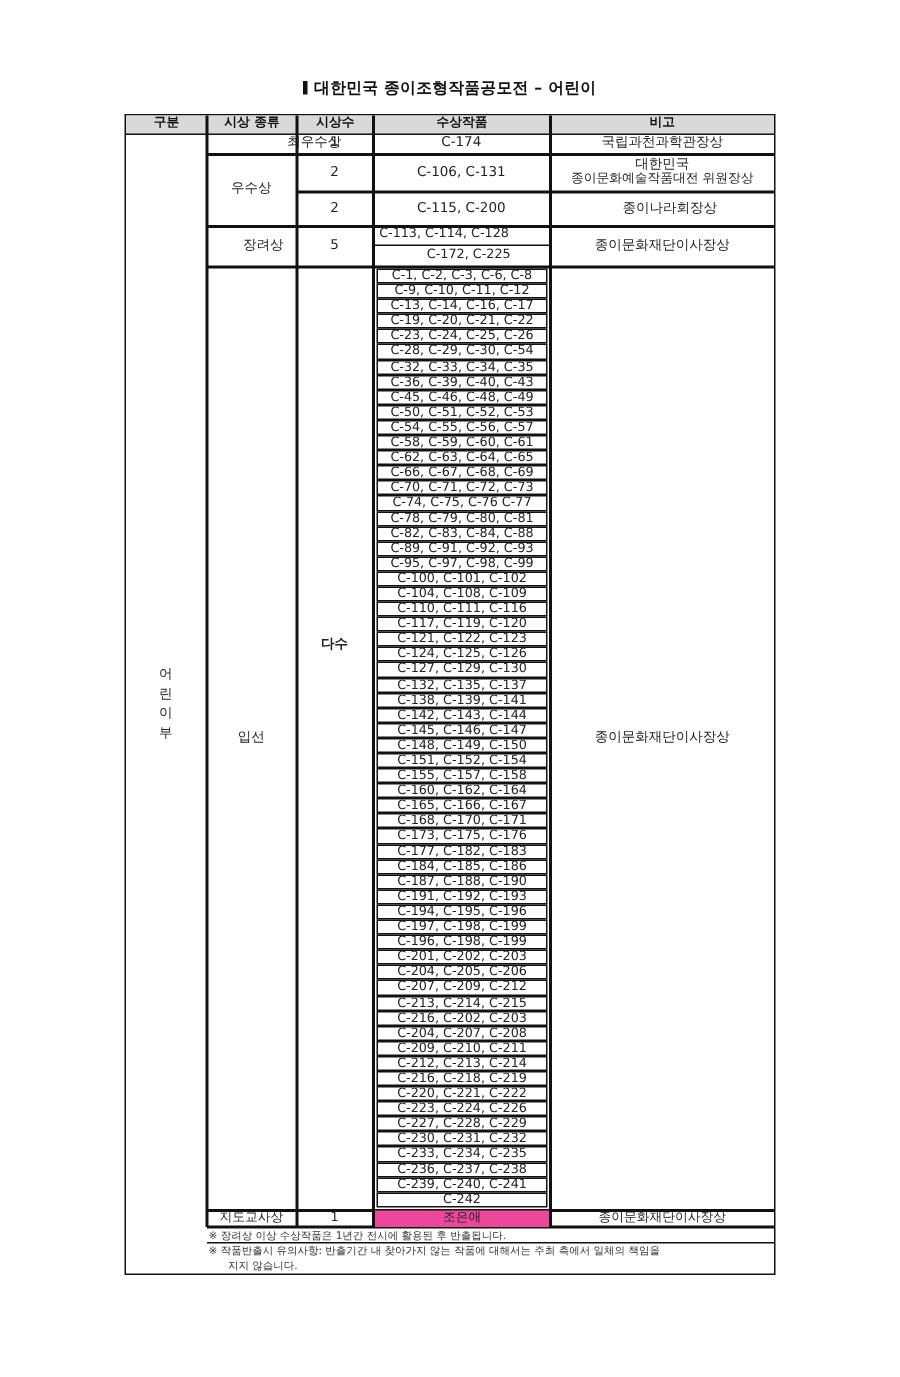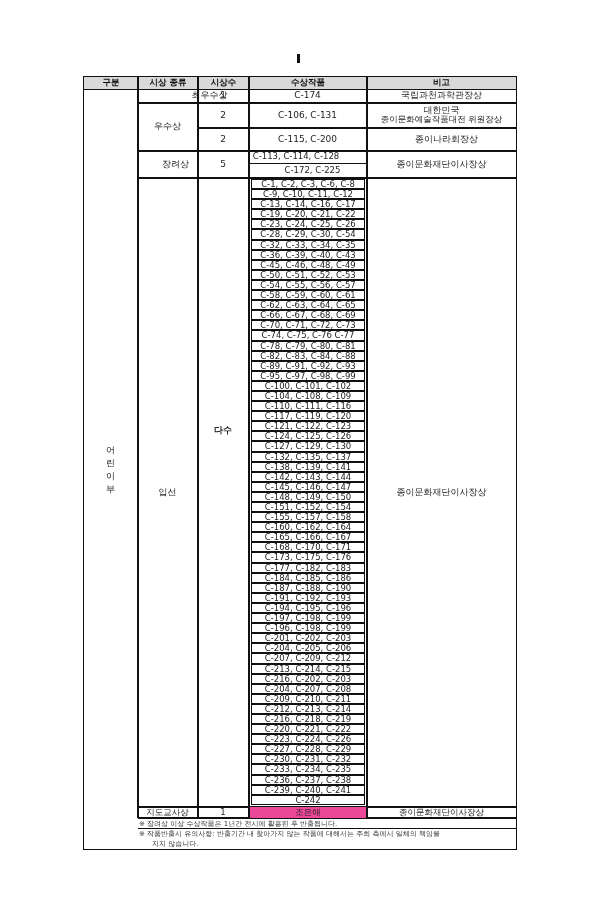--- a/index.html
+++ b/index.html
@@ -18,21 +18,21 @@
   .list { position:absolute; left:249px; top:179px; width:118px; }
   .list .row { height:10.1px; box-sizing:border-box; border:1px solid #111; border-top:0.5px solid #111; margin:0 2px;
                font-size:8.5px; line-height:9px; text-align:center; white-space:nowrap; overflow:hidden; }
   .note { position:absolute; font-size:7px; color:#333; white-space:nowrap; }
   .vertical { writing-mode:horizontal-tb; display:flex; flex-direction:column; align-items:center; }
   .vertical span { display:block; line-height:13px; font-size:9px; }
 </style>
 </head>
 <body>
 
-<div class="title"><span class="bar"></span></div>
+<div class="title"><span class="bar"></span><span>대한민국 종이조형작품공모전 – 어린이</span></div>
 
 <div class="frame"></div>
 
 <div class="cell hdr" style="left:84px;top:77px;width:54px;height:13px;">구분</div>
 <div class="cell hdr" style="left:138px;top:77px;width:60px;height:13px;">시상 종류</div>
 <div class="cell hdr" style="left:198px;top:77px;width:51px;height:13px;">시상수</div>
 <div class="cell hdr" style="left:249px;top:77px;width:118px;height:13px;">수상작품</div>
 <div class="cell hdr" style="left:367px;top:77px;width:149px;height:13px;">비고</div>
 
 <div class="vline" style="left:137px;top:77px;height:741px;"></div>

